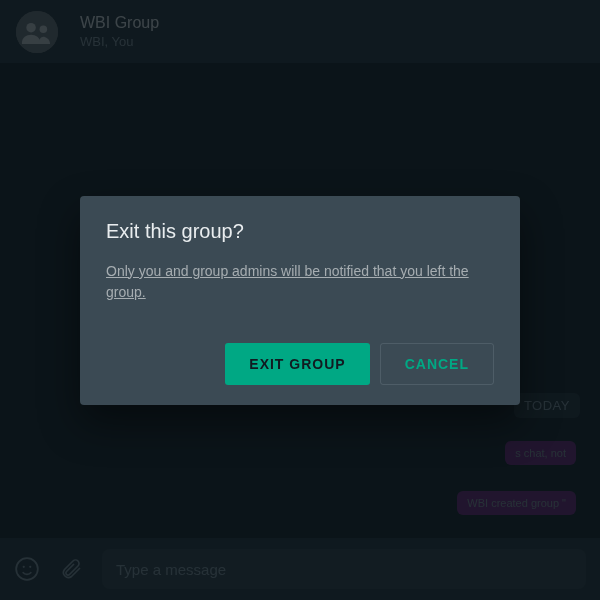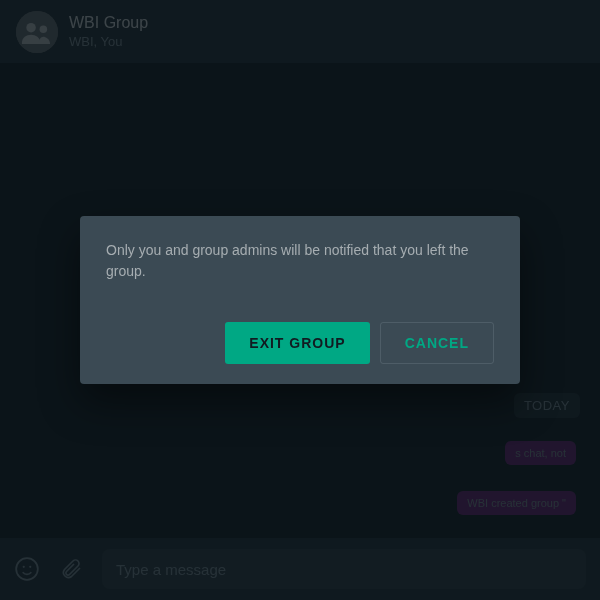--- a/index.html
+++ b/index.html
@@ -13,21 +13,21 @@
   .chat-area {
     position: absolute; inset: 0;
     background: #0b141a;
     display: flex; flex-direction: column;
   }
   .chat-header {
     height: 63px;
     background: #1f2c33;
     display: flex; align-items: center;
     padding: 0 16px;
-    gap: 11px;
+    gap: 22px;
   }
   .avatar {
     width: 42px; height: 42px; border-radius: 50%;
     background: #6a7175;
     display: flex; align-items: center; justify-content: center;
     flex-shrink: 0;
   }
   .avatar svg { width: 42px; height: 42px; fill: #cfd4d6; }
   .titles { display: flex; flex-direction: column; }
   .group-title { font-size: 16px; font-weight: 500; color: #e9edef; line-height: 1.2; }
@@ -116,20 +116,21 @@
     font-size: 20px;
     color: #e9edef;
     font-weight: 400;
     margin-bottom: 18px;
   }
   .dialog-body {
     font-size: 14px;
     line-height: 1.5;
     color: #a6adb1;
     margin-bottom: 40px;
+    text-decoration: underline;
   }
   .dialog-actions {
     display: flex;
     justify-content: flex-end;
     gap: 10px;
   }
   .btn {
     font-size: 14px;
     font-weight: 600;
     letter-spacing: 1px;
@@ -195,19 +196,20 @@
       </svg>
     </div>
     <div class="input-wrap">
       <input type="text" placeholder="Type a message" style="">
     </div>
   </div>
 </div>
 
 <div class="overlay">
   <div class="dialog">
+    <div class="dialog-title">Exit this group?</div>
     <div class="dialog-body">Only you and group admins will be notified that you left the group.</div>
     <div class="dialog-actions">
       <button class="btn btn-primary">Exit group</button>
       <button class="btn btn-secondary">Cancel</button>
     </div>
   </div>
 </div>
 
 </body></html>

